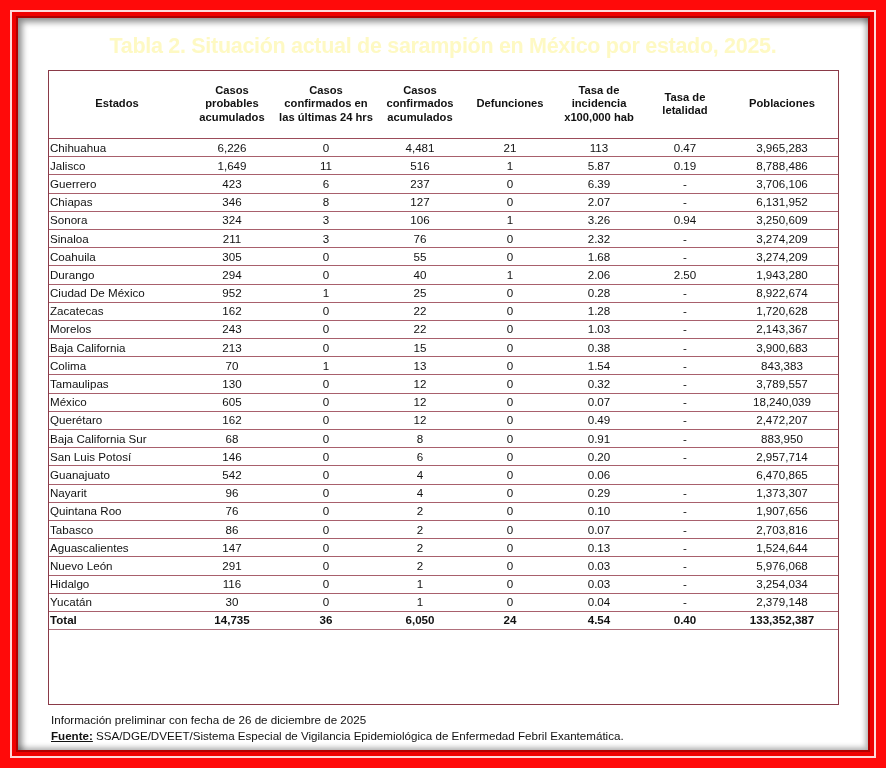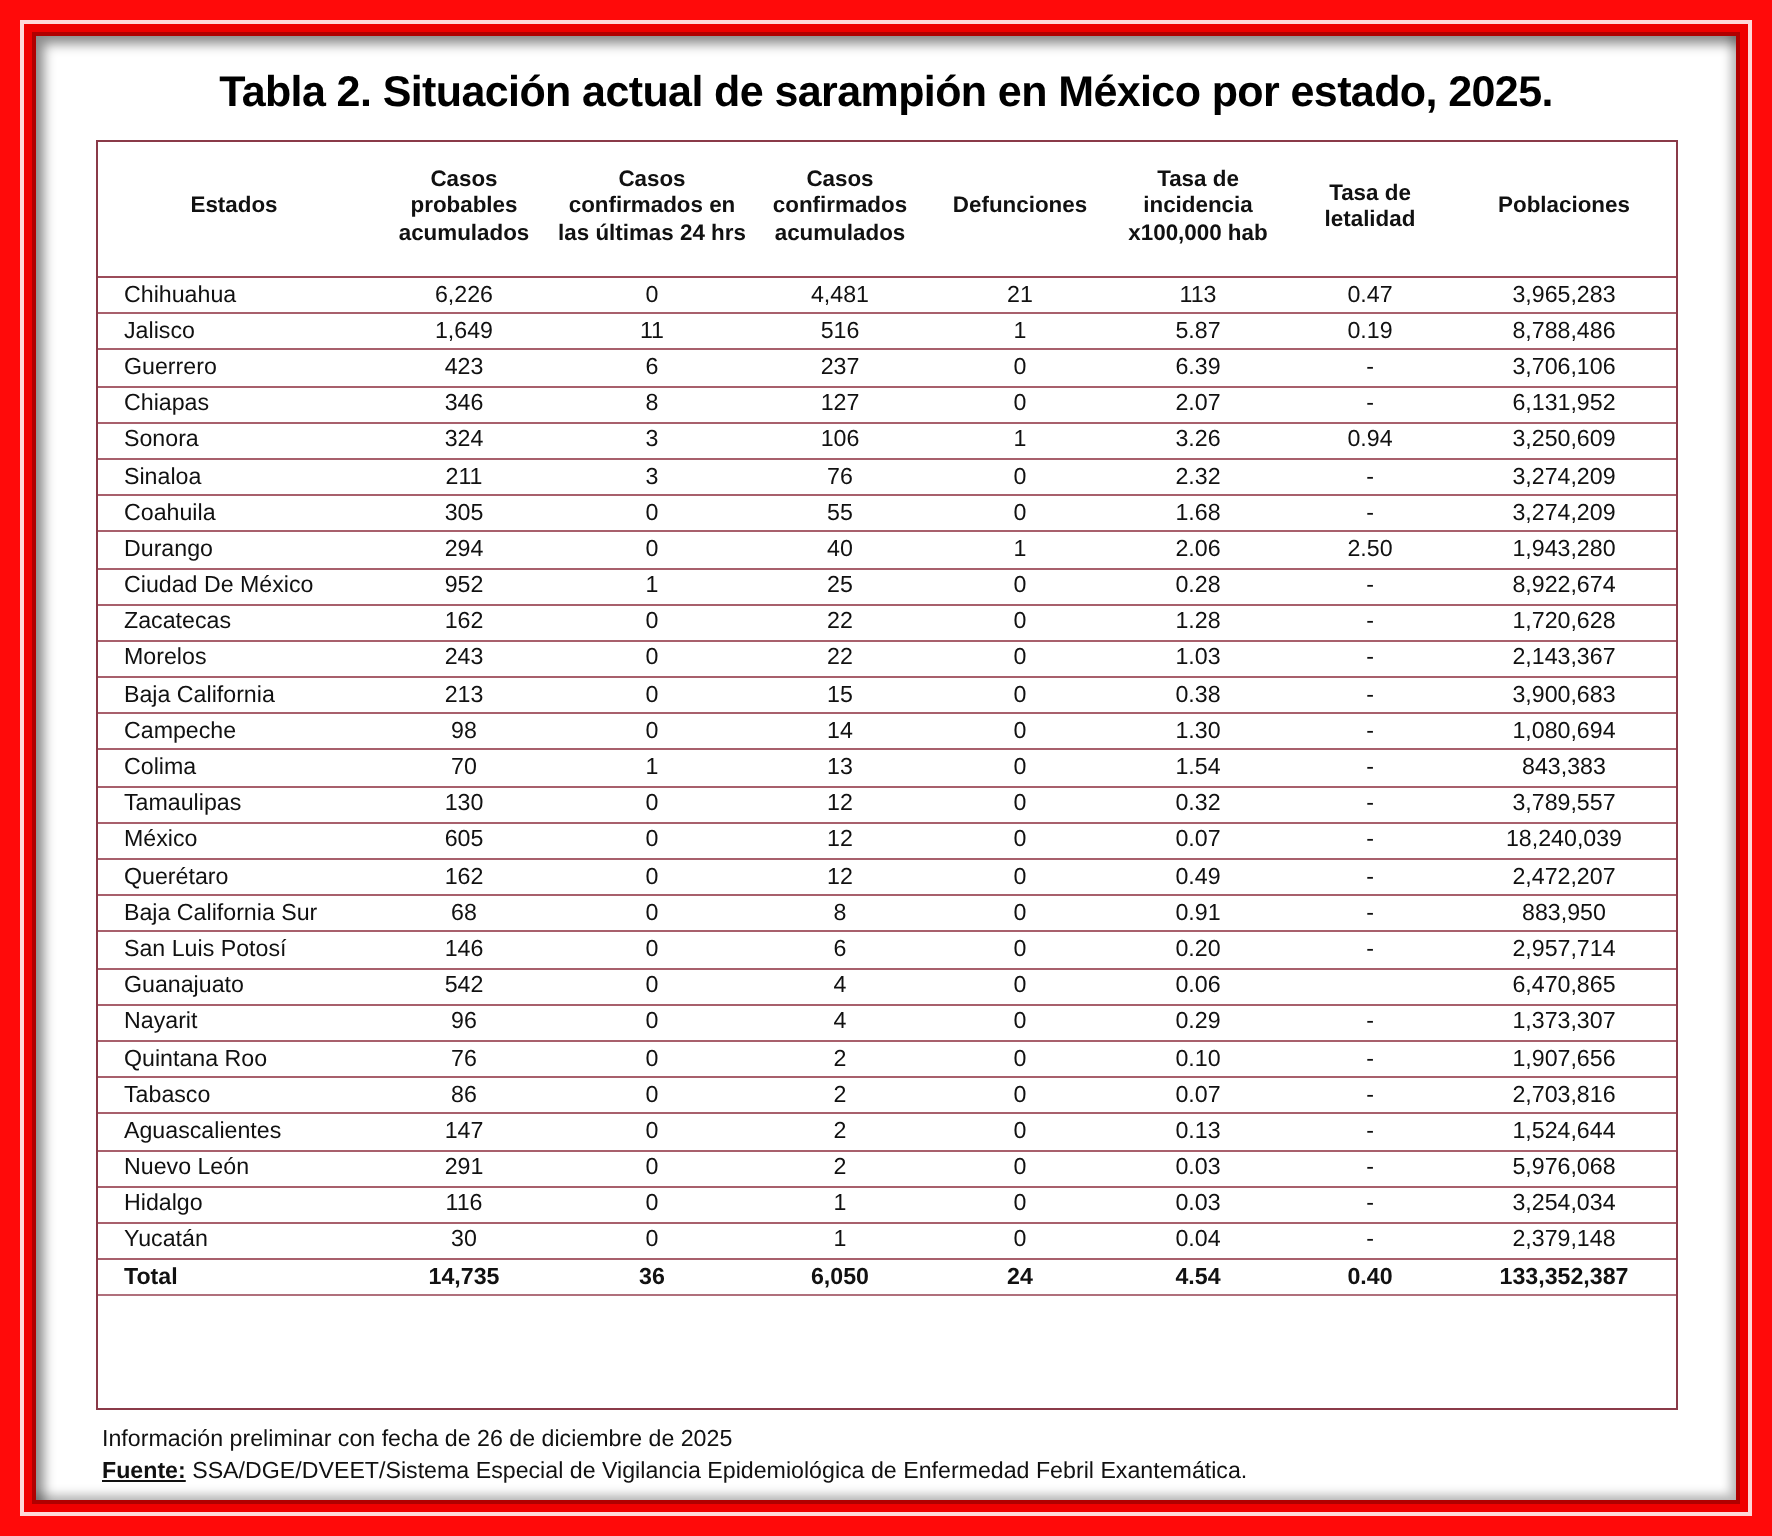--- a/index.html
+++ b/index.html
@@ -19,39 +19,39 @@
     background:#ef0000;
   }
   .frame-inner {
     position:absolute; left:16px; top:16px; right:16px; bottom:16px;
     background:#fff;
     box-shadow: inset 4px 4px 6px rgba(0,0,0,0.45), inset -3px -3px 5px rgba(0,0,0,0.25);
     border:2px solid #b00000;
   }
   .title {
     position:absolute; left:0; right:0; top:34px;
-    text-align:center; font-weight:bold; font-size:21.5px; color:#000000;
+    text-align:center; font-weight:bold; font-size:21.5px; color:#fef9c3;
     letter-spacing:-0.3px;
   }
   table.data {
     position:absolute; left:48px; top:70px; width:790px;
     border-collapse:collapse; font-size:11.6px; color:#111;
     table-layout:fixed;
   }
   table.data th {
     font-weight:bold; font-size:11.2px; line-height:13.5px;
     text-align:center; vertical-align:middle; height:68px; padding:0 1px;
     border-bottom:1.5px solid #9c4c5a;
   }
   table.data td {
     height:17.2px; line-height:16px; padding:0 2px; text-align:center;
     border-bottom:1.5px solid #a8606c;
     white-space:nowrap;
   }
-  table.data td.state { text-align:left; padding-left:14px; }
+  table.data td.state { text-align:left; padding-left:2px; }
   table.data tr.total td { font-weight:bold; border-bottom:1px solid #b0707c; }
   .tbl-wrap {
     position:absolute; left:48px; top:70px; width:789px; height:633px;
     border:1px solid #8a3a48; pointer-events:none;
   }
   .foot {
     position:absolute; left:51px; font-size:11.6px; color:#111;
   }
   .foot1 { top:713px; }
   .foot2 { top:729px; }
@@ -204,30 +204,20 @@
         <td class="state">Baja California</td>
         <td>213</td>
         <td>0</td>
         <td>15</td>
         <td>0</td>
         <td>0.38</td>
         <td>-</td>
         <td>3,900,683</td>
       </tr>
       <tr>
-        <td class="state">Campeche</td>
-        <td>98</td>
-        <td>0</td>
-        <td>14</td>
-        <td>0</td>
-        <td>1.30</td>
-        <td>-</td>
-        <td>1,080,694</td>
-      </tr>
-      <tr>
         <td class="state">Colima</td>
         <td>70</td>
         <td>1</td>
         <td>13</td>
         <td>0</td>
         <td>1.54</td>
         <td>-</td>
         <td>843,383</td>
       </tr>
       <tr>

